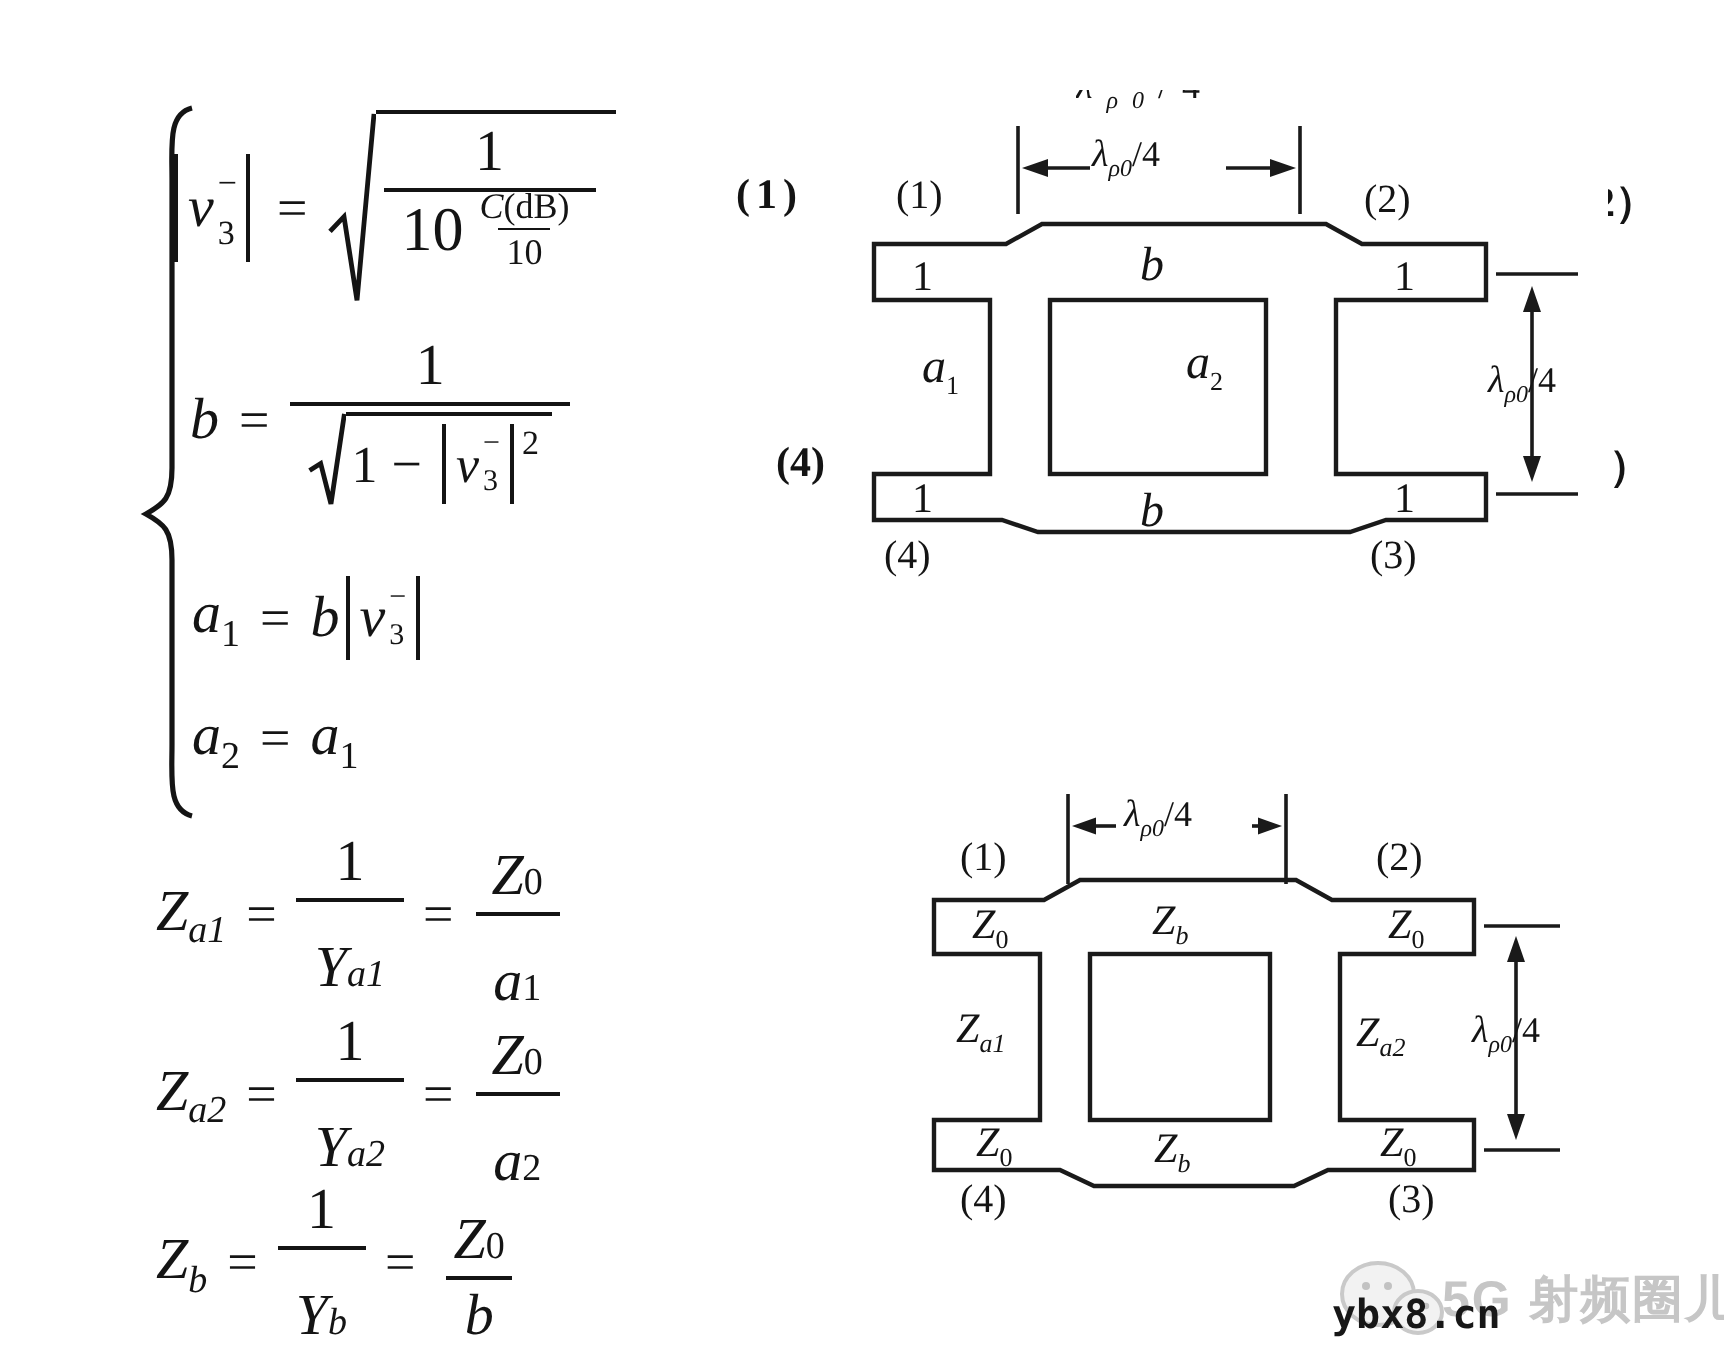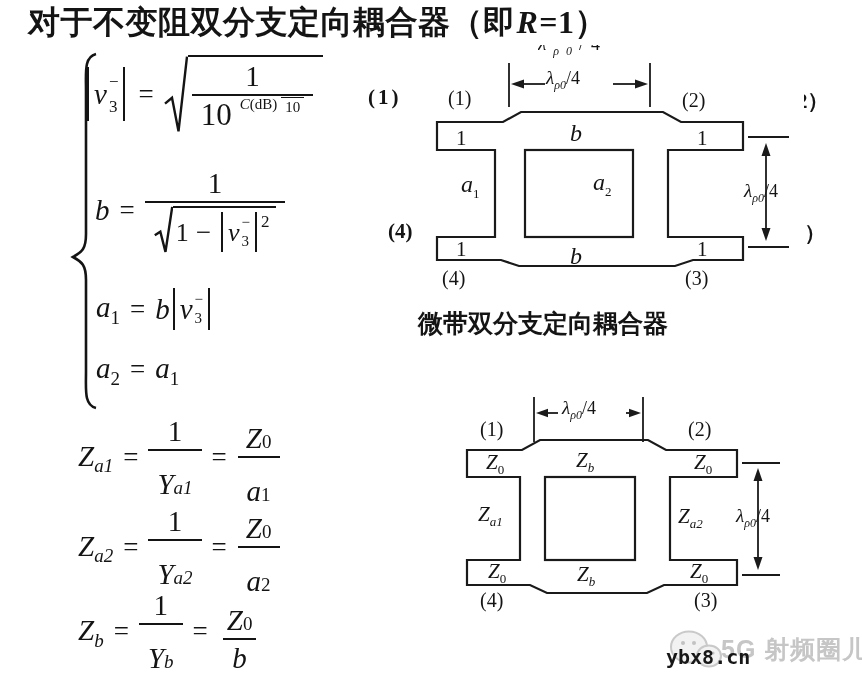--- a/index.html
+++ b/index.html
@@ -8,21 +8,21 @@
   .title{position:absolute;left:28px;top:1px;font-size:32px;font-weight:bold;white-space:nowrap;letter-spacing:0.5px;}
   .title .rr{font-style:italic;margin:0 1px;}
 
   
   .formula{position:absolute;display:flex;align-items:center;font-size:29px;white-space:nowrap;}
   .formula i{font-style:italic;font-family:"Liberation Serif",serif;}
   .eq{margin:0 10px;font-size:27px;}
   .frac{display:inline-flex;flex-direction:column;align-items:center;}
   .frac>.num{padding:0 9px 3px;line-height:1.05;display:inline-flex;align-items:baseline;justify-content:center;}
   .frac>.den{border-top:2px solid #141414;padding:3px 9px 0;line-height:1.05;display:inline-flex;align-items:baseline;justify-content:center;}
-  .fracs{display:inline-flex;flex-direction:row;font-size:15px;position:relative;top:-16px;margin-left:4px;line-height:1;}
+  .fracs{display:inline-flex;flex-direction:column;align-items:center;font-size:18px;position:relative;top:-16px;margin-left:4px;line-height:1;}
   .fracs .num2{padding:0 4px 2px;}
   .fracs .den2{border-top:1.6px solid #141414;padding:2px 4px 0;}
   .sqrt{display:inline-flex;align-items:stretch;}
   .sqrt>.sign{width:24px;display:flex;align-items:stretch;}
   .sqrt>.sign svg{width:100%;height:100%;}
   .sqrt>.body{border-top:2.2px solid #141414;display:inline-flex;align-items:center;padding:4px 10px 2px 4px;}
   .sqrt.sm>.sign{width:19px;}
   .sqrt.sm>.body{padding:3px 8px 1px 3px;}
   .abs{display:inline-flex;align-items:center;border-left:2px solid #141414;border-right:2px solid #141414;padding:0 5px;margin:0 3px;}
   .h54{height:54px;}
@@ -58,21 +58,20 @@
             font-weight:bold;font-size:25px;color:#c6c6c6;letter-spacing:1px;white-space:nowrap;}
   .wm-site{position:absolute;left:666px;top:645px;font-family:"DejaVu Sans Mono",monospace;
            font-weight:bold;font-size:20px;color:#171717;z-index:5;white-space:nowrap;}
   .wm-icon{position:absolute;left:662px;top:626px;z-index:1;}
 </style>
 </head>
 <body>
 
 <div class="stage">
 
-  <div class="title"><span>对于不变阻双分支定向耦合器（即</span><i class="rr">R</i><span>=1）</span></div>
 
   <svg class="brace" width="32" height="358" viewBox="0 0 32 358">
     <path d="M28,2 C16,5 18,20 18,38 L18,182 C18,197 14,200 5,205 C14,210 18,213 18,228 L18,320 C18,338 16,353 28,356" fill="none" stroke="#141414" stroke-width="2.6"></path>
   </svg>
 
   <div class="formula" style="left:84px;top:55px;">
     <span class="abs h54">
         <i>v</i>
         <span class="vss">
           <span>−</span>
@@ -259,21 +258,20 @@
   <div class="lbl f21" style="left:697px;top:126px;">1</div>
   <div class="lbl f21" style="left:456px;top:237px;">1</div>
   <div class="lbl f21" style="left:697px;top:237px;">1</div>
 
   <div class="lbl f24" style="left:570px;top:120px;">b</div>
   <div class="lbl f24" style="left:570px;top:243px;">b</div>
   <div class="lbl f24" style="left:461px;top:171px;"><span>a</span><sub class="up">1</sub></div>
   <div class="lbl f24" style="left:593px;top:169px;"><span>a</span><sub class="up">2</sub></div>
 
   <div class="caption">
-    <span>微带双分支定向耦合器</span>
   </div>
 
   <svg class="fig" style="left:455px;top:393px;" width="357" height="232" viewBox="455 393 357 232">
     <path class="tr" d="M467,450 L522,450 L540,440 L648,440 L666,450 L737,450 L737,477 L670,477 L670,560 L737,560 L737,585 L664,585 L647,593 L547,593 L530,585 L467,585 L467,560 L520,560 L520,477 L467,477 Z"></path>
     <rect class="tr" x="545" y="477" width="90" height="83"></rect>
 
     <line class="thin" x1="534" y1="397" x2="534" y2="442"></line>
     <line class="thin" x1="643" y1="397" x2="643" y2="442"></line>
     <line class="thin" x1="546" y1="413" x2="558" y2="413"></line>
     <line class="thin" x1="626" y1="413" x2="632" y2="413"></line>

